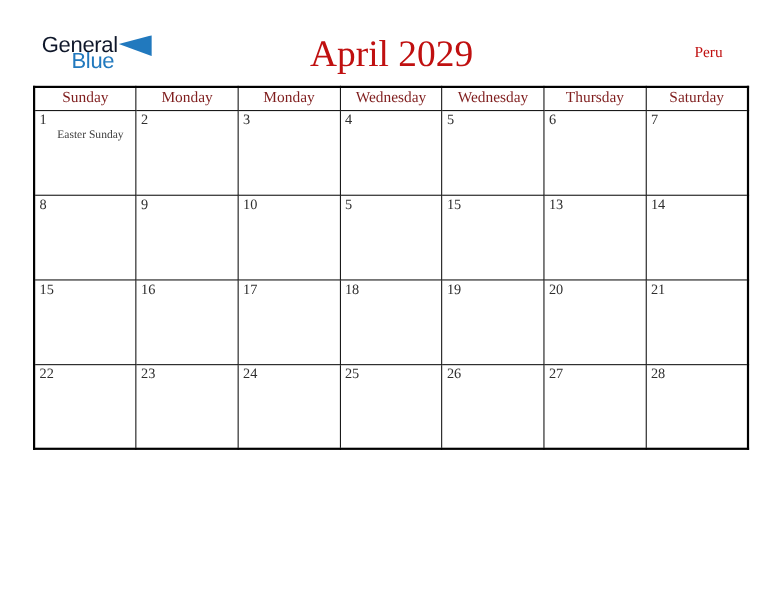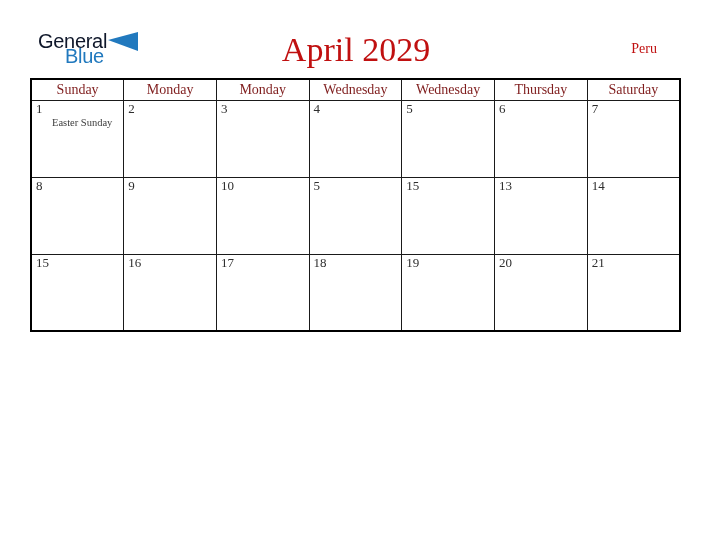--- a/index.html
+++ b/index.html
@@ -192,16 +192,39 @@
           <td class="day-cell">
             <div class="date-num">19</div>
           </td>
           <td class="day-cell">
             <div class="date-num">20</div>
           </td>
           <td class="day-cell">
             <div class="date-num">21</div>
           </td>
         </tr>
+        <tr>
+          <td class="day-cell">
+            <div class="date-num">22</div>
+          </td>
+          <td class="day-cell">
+            <div class="date-num">23</div>
+          </td>
+          <td class="day-cell">
+            <div class="date-num">24</div>
+          </td>
+          <td class="day-cell">
+            <div class="date-num">25</div>
+          </td>
+          <td class="day-cell">
+            <div class="date-num">26</div>
+          </td>
+          <td class="day-cell">
+            <div class="date-num">27</div>
+          </td>
+          <td class="day-cell">
+            <div class="date-num">28</div>
+          </td>
+        </tr>
       </tbody>
   </table>
 
 </div>
 
 </body></html>

